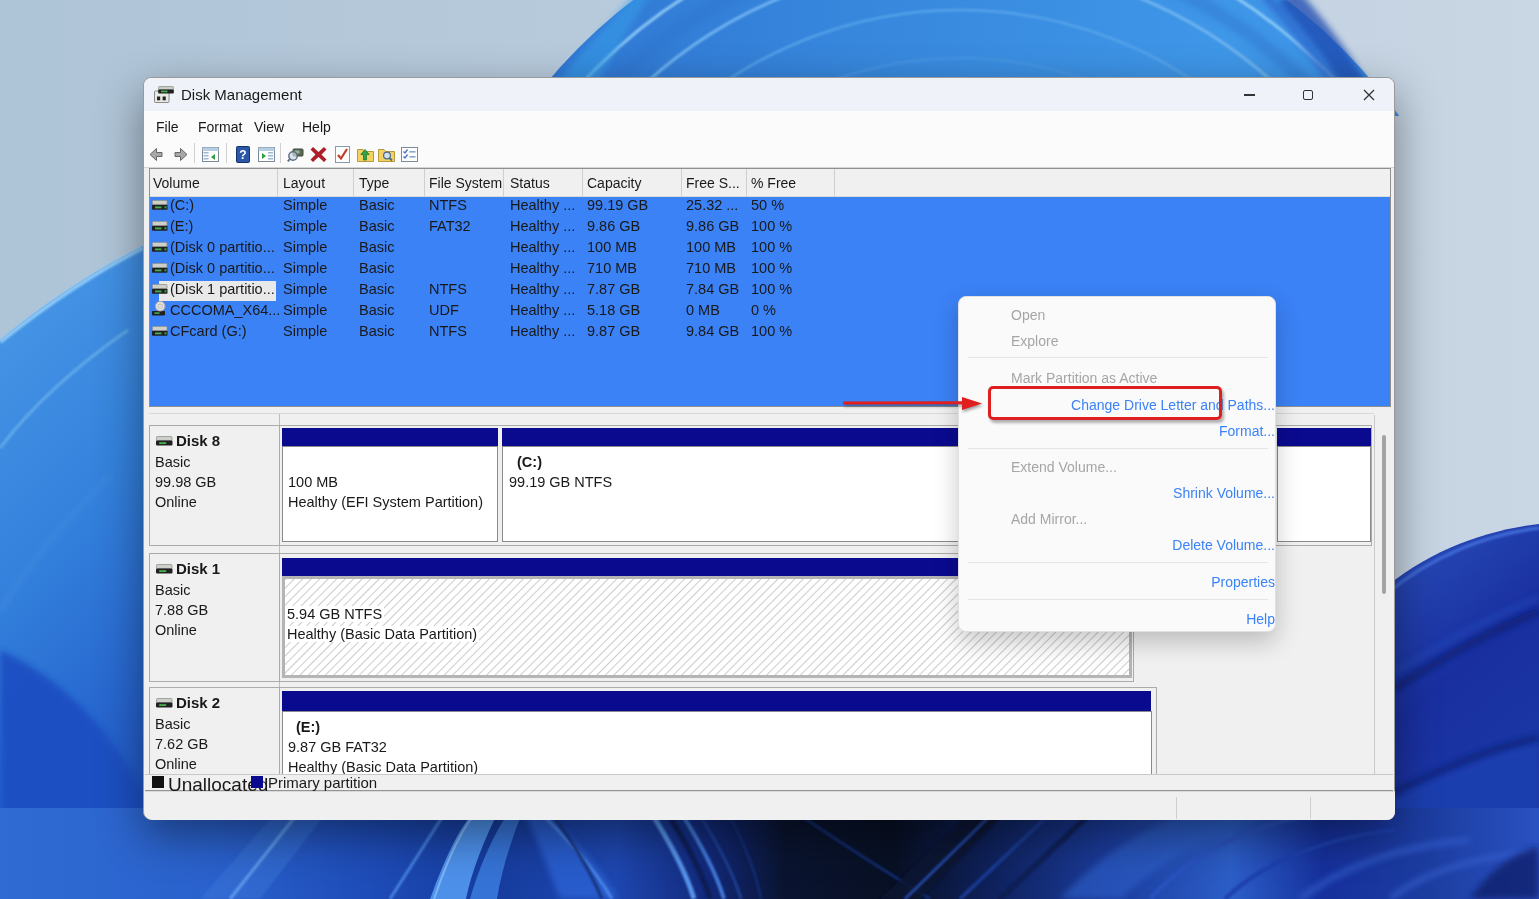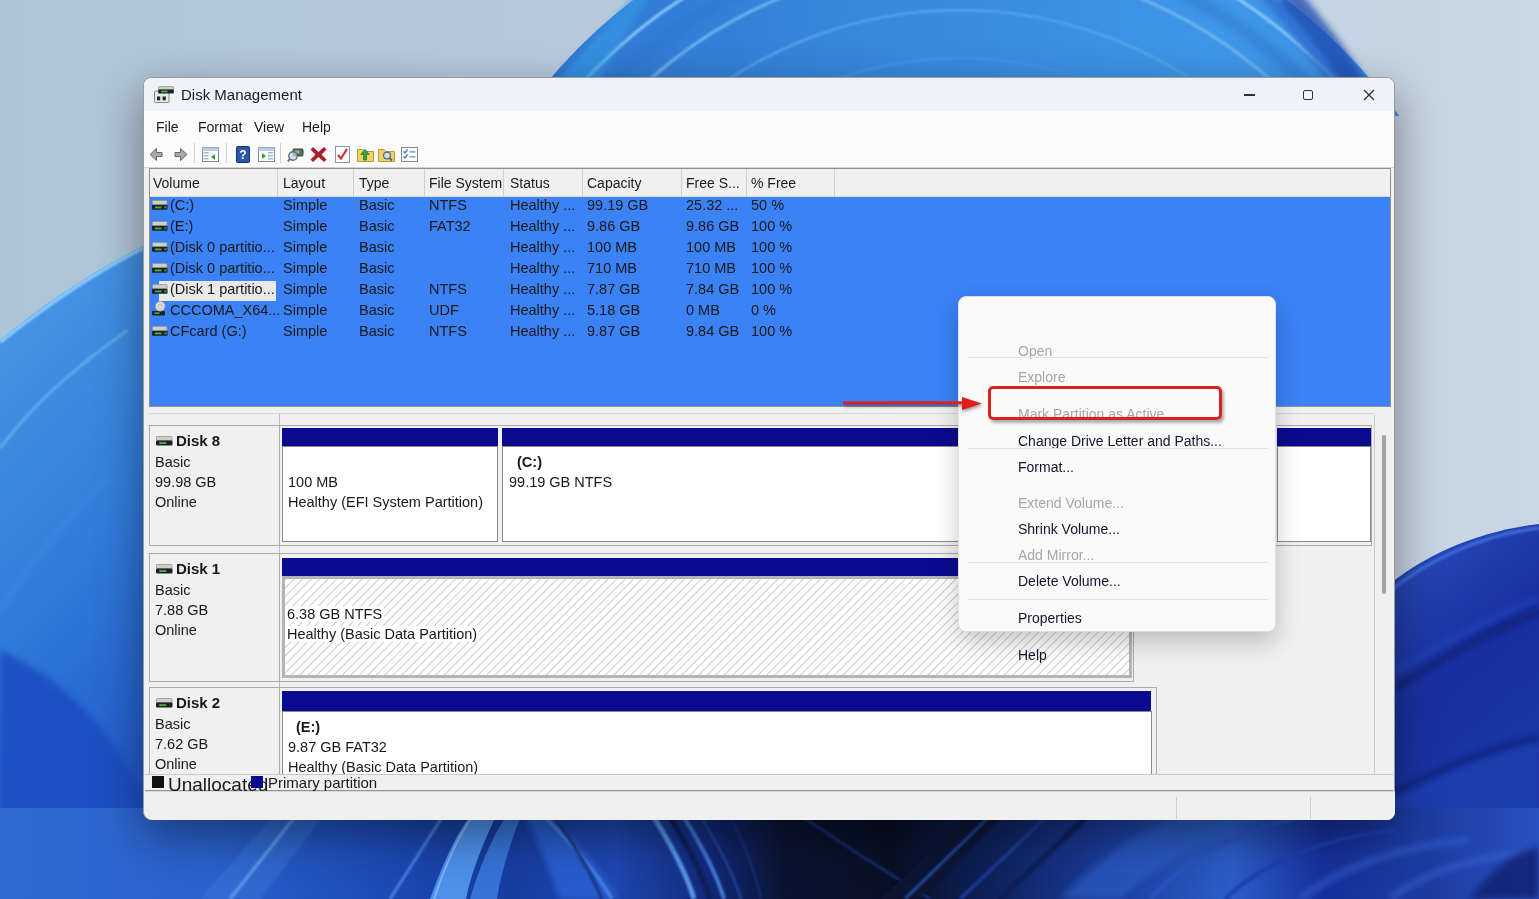--- a/index.html
+++ b/index.html
@@ -28,22 +28,22 @@
 .dlbl { font-size:14.5px; color:#191919; }
 .navy { background:#0a0a8f; }
 .pbody { background:#fff; border:1px solid #8a8a8a; }
 .ptxt { font-size:14.5px; color:#191919; white-space:pre; }
 #legend { left:1px; top:696px; width:1248px; height:17px; background:#f0f0f0; border-top:1px solid #c9c9c9; border-bottom:1px solid #949494; }
 #status { left:1px; top:713px; width:1250px; height:29px; background:#f0f0f0;
   border-top:1px solid #d9d9d9; border-radius:0 0 8px 8px; }
 #ctxmenu { left:958px; top:296px; width:318px; height:336px; background:#fafafa;
   border:1px solid #e0e0e0; border-radius:8px; z-index:3;
   box-shadow:0 10px 24px rgba(0,0,0,0.22); }
-.mi { left:59px; width:264px; font-size:14px;margin-top:36px; }
-.mi.on { color:#0f172a; } .mi.off { color:#a6a6a6; }
+.mi { left:52px; width:264px; font-size:14px; }
+.mi.on { color:#3b82f6;text-align:right; } .mi.off { color:#a6a6a6; }
 .msep { left:9px; width:300px; height:1px; background:#e4e4e4; }
 #redbox { left:988px; top:386px; width:234px; height:34px; border:3px solid #dd1f1f;
   border-radius:5px; z-index:4; box-shadow:2px 3px 3px rgba(0,0,0,0.30); }
 #arrow { left:843px; top:392px; z-index:4; }
 </style></head><body>
 
 <svg class="abs" id="wall" width="1539" height="899" viewBox="0 0 1539 899">
 <defs>
 <linearGradient id="sky" x1="0" y1="0" x2="1" y2="0">
 <stop offset="0" stop-color="#aec4d7"></stop>
@@ -386,21 +386,21 @@
 <div class="abs" style="left:138px;top:498px;width:850px;height:102px;border:3px solid #b4b4b4;
 background:#fff"><svg width="100%" height="100%">
         <defs>
 <pattern id="hatch" width="6" height="6" patternTransform="rotate(45)" patternUnits="userSpaceOnUse">
 <rect width="6" height="6" fill="#fff"></rect>
             <line x1="0" y1="0" x2="0" y2="6" stroke="#989898" stroke-width="1"></line>
 </pattern>
         </defs>
         <rect width="100%" height="100%" fill="url(#hatch)"></rect>
       </svg></div>
-<div class="abs ptxt" style="left:141px;top:528px;background:#fff;padding:0 2px">6.38 GB NTFS</div>
+<div class="abs ptxt" style="left:141px;top:528px;background:#fff;padding:0 2px">5.94 GB NTFS</div>
 <div class="abs ptxt" style="left:141px;top:548px;background:#fff;padding:0 2px">Healthy (Basic Data Partition)</div>
 <div class="abs drow" style="left:5px;top:609px;width:1008px;height:91px"></div>
 <div class="abs" style="left:135px;top:609px;width:1px;height:89px;background:#ababab"></div>
 <svg class="abs" style="left:12px;top:620px" width="17" height="10" viewBox="0 0 17 10">
 <rect x="0.5" y="0.5" width="15.5" height="4" rx="0.8" fill="#ccd0c9" stroke="#8f948f" stroke-width="0.8"></rect>
 <rect x="0" y="4.6" width="16.5" height="4.8" rx="0.8" fill="#202120"></rect>
 <rect x="3.2" y="6.2" width="7" height="1.8" fill="#45b050"></rect>
 </svg>
 <div class="abs dlbl" style="left:32px;top:616px;font-weight:bold;font-size:15px">Disk 2</div>
 <div class="abs dlbl" style="left:11px;top:638px">Basic</div>

